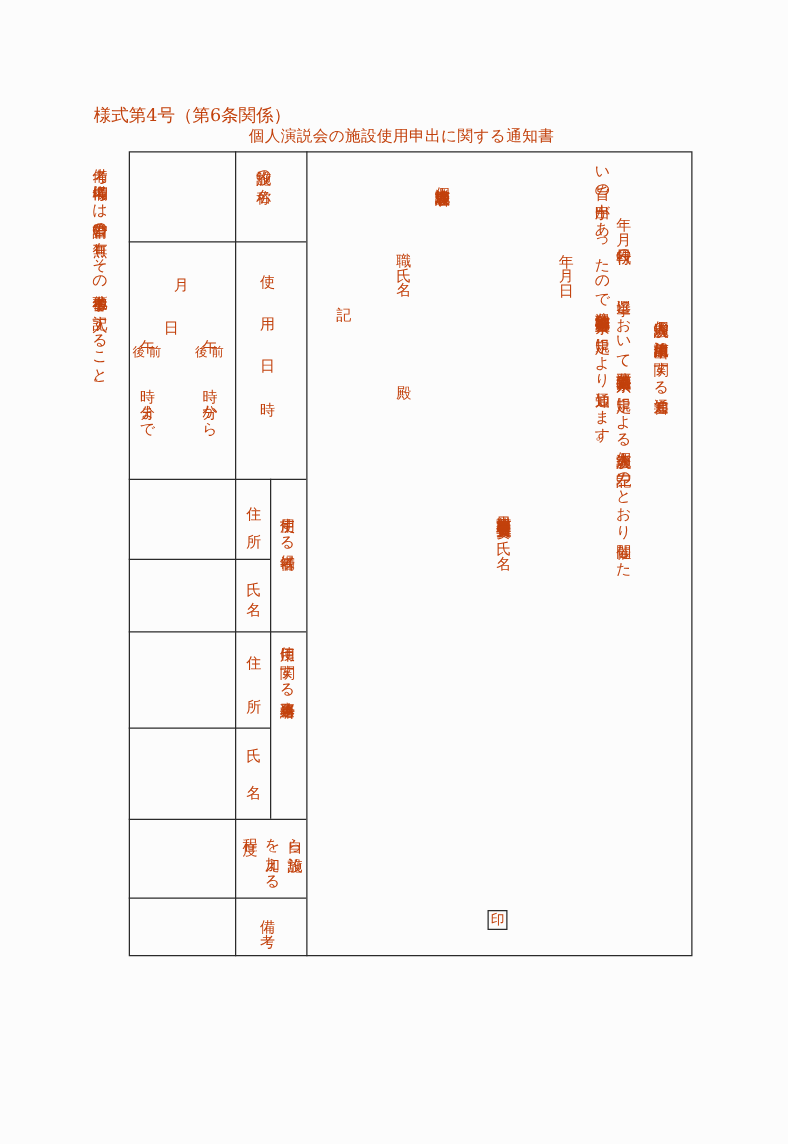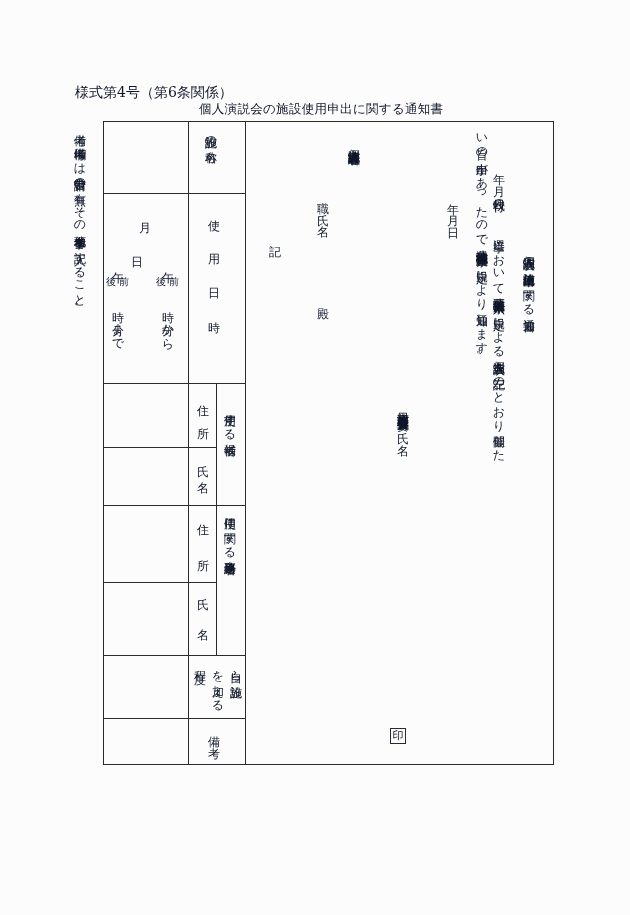--- a/index.html
+++ b/index.html
@@ -1,19 +1,19 @@
 <!DOCTYPE html>
 <html><head>
 <meta charset="utf-8">
 <style>
   html,body{margin:0;padding:0;}
   body{background:#e8e8e8;}
   .page{
     position:relative;width:630px;height:915px;margin:0 auto;
-    background:#fcfcfc;color:#0f172a;
+    background:#fcfcfc;color:#c2410c;
     font-family:"DejaVu Serif","Liberation Serif",serif;
     overflow:hidden;
   }
   .h{position:absolute;white-space:nowrap;}
   .v{
     position:absolute;writing-mode:vertical-rl;text-orientation:mixed;
     line-height:1.0;letter-spacing:0.5px;white-space:nowrap;
     font-size:12px;
   }
   .v-multi{white-space:pre-line;line-height:1.5;}

